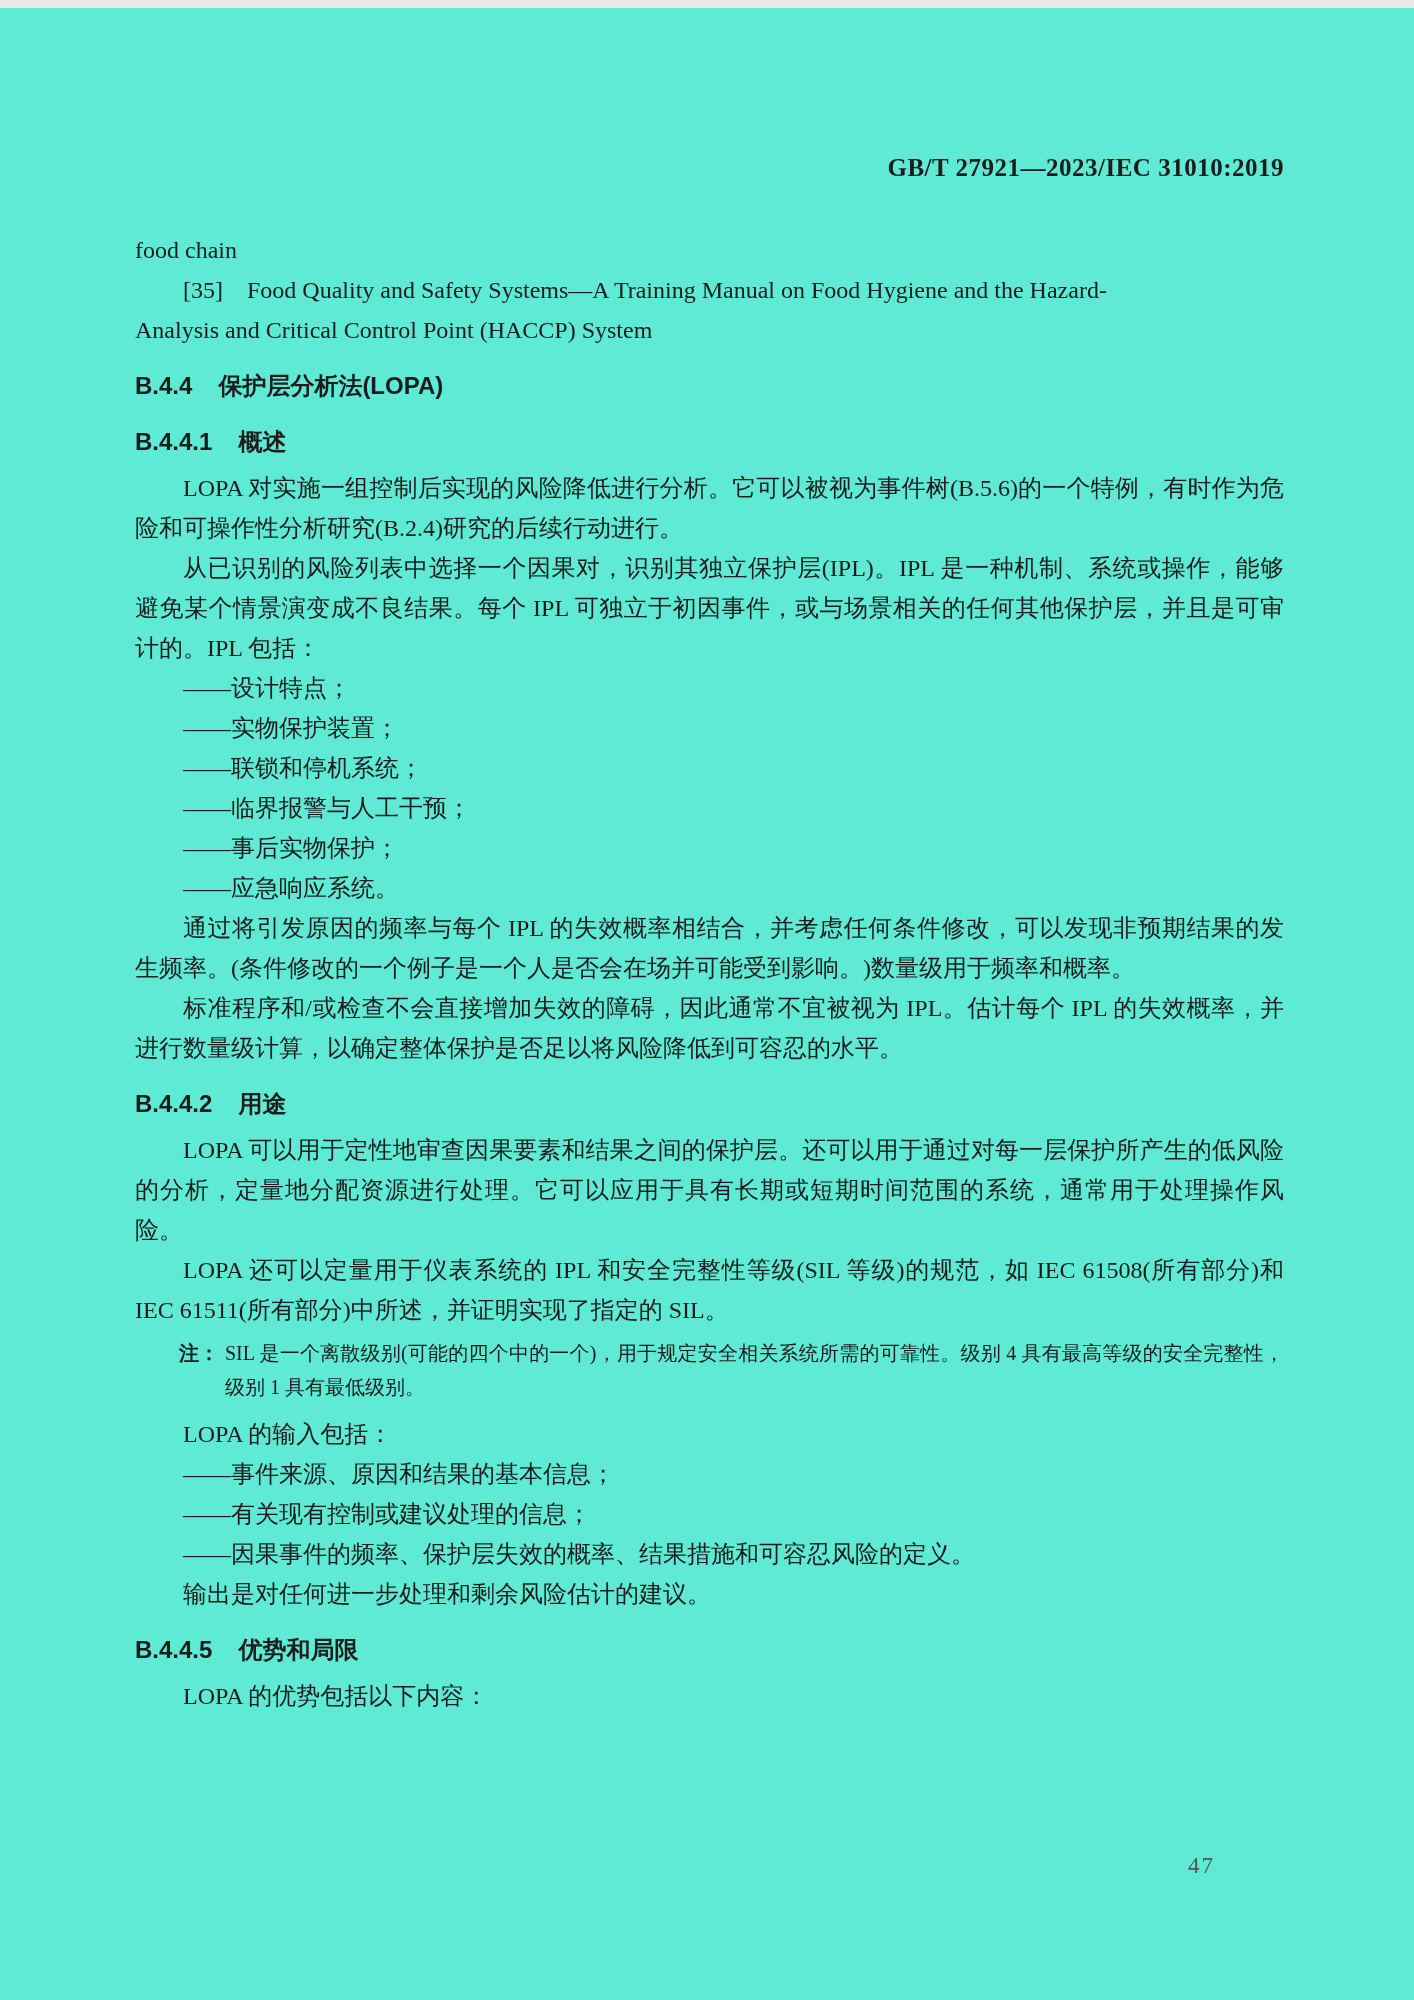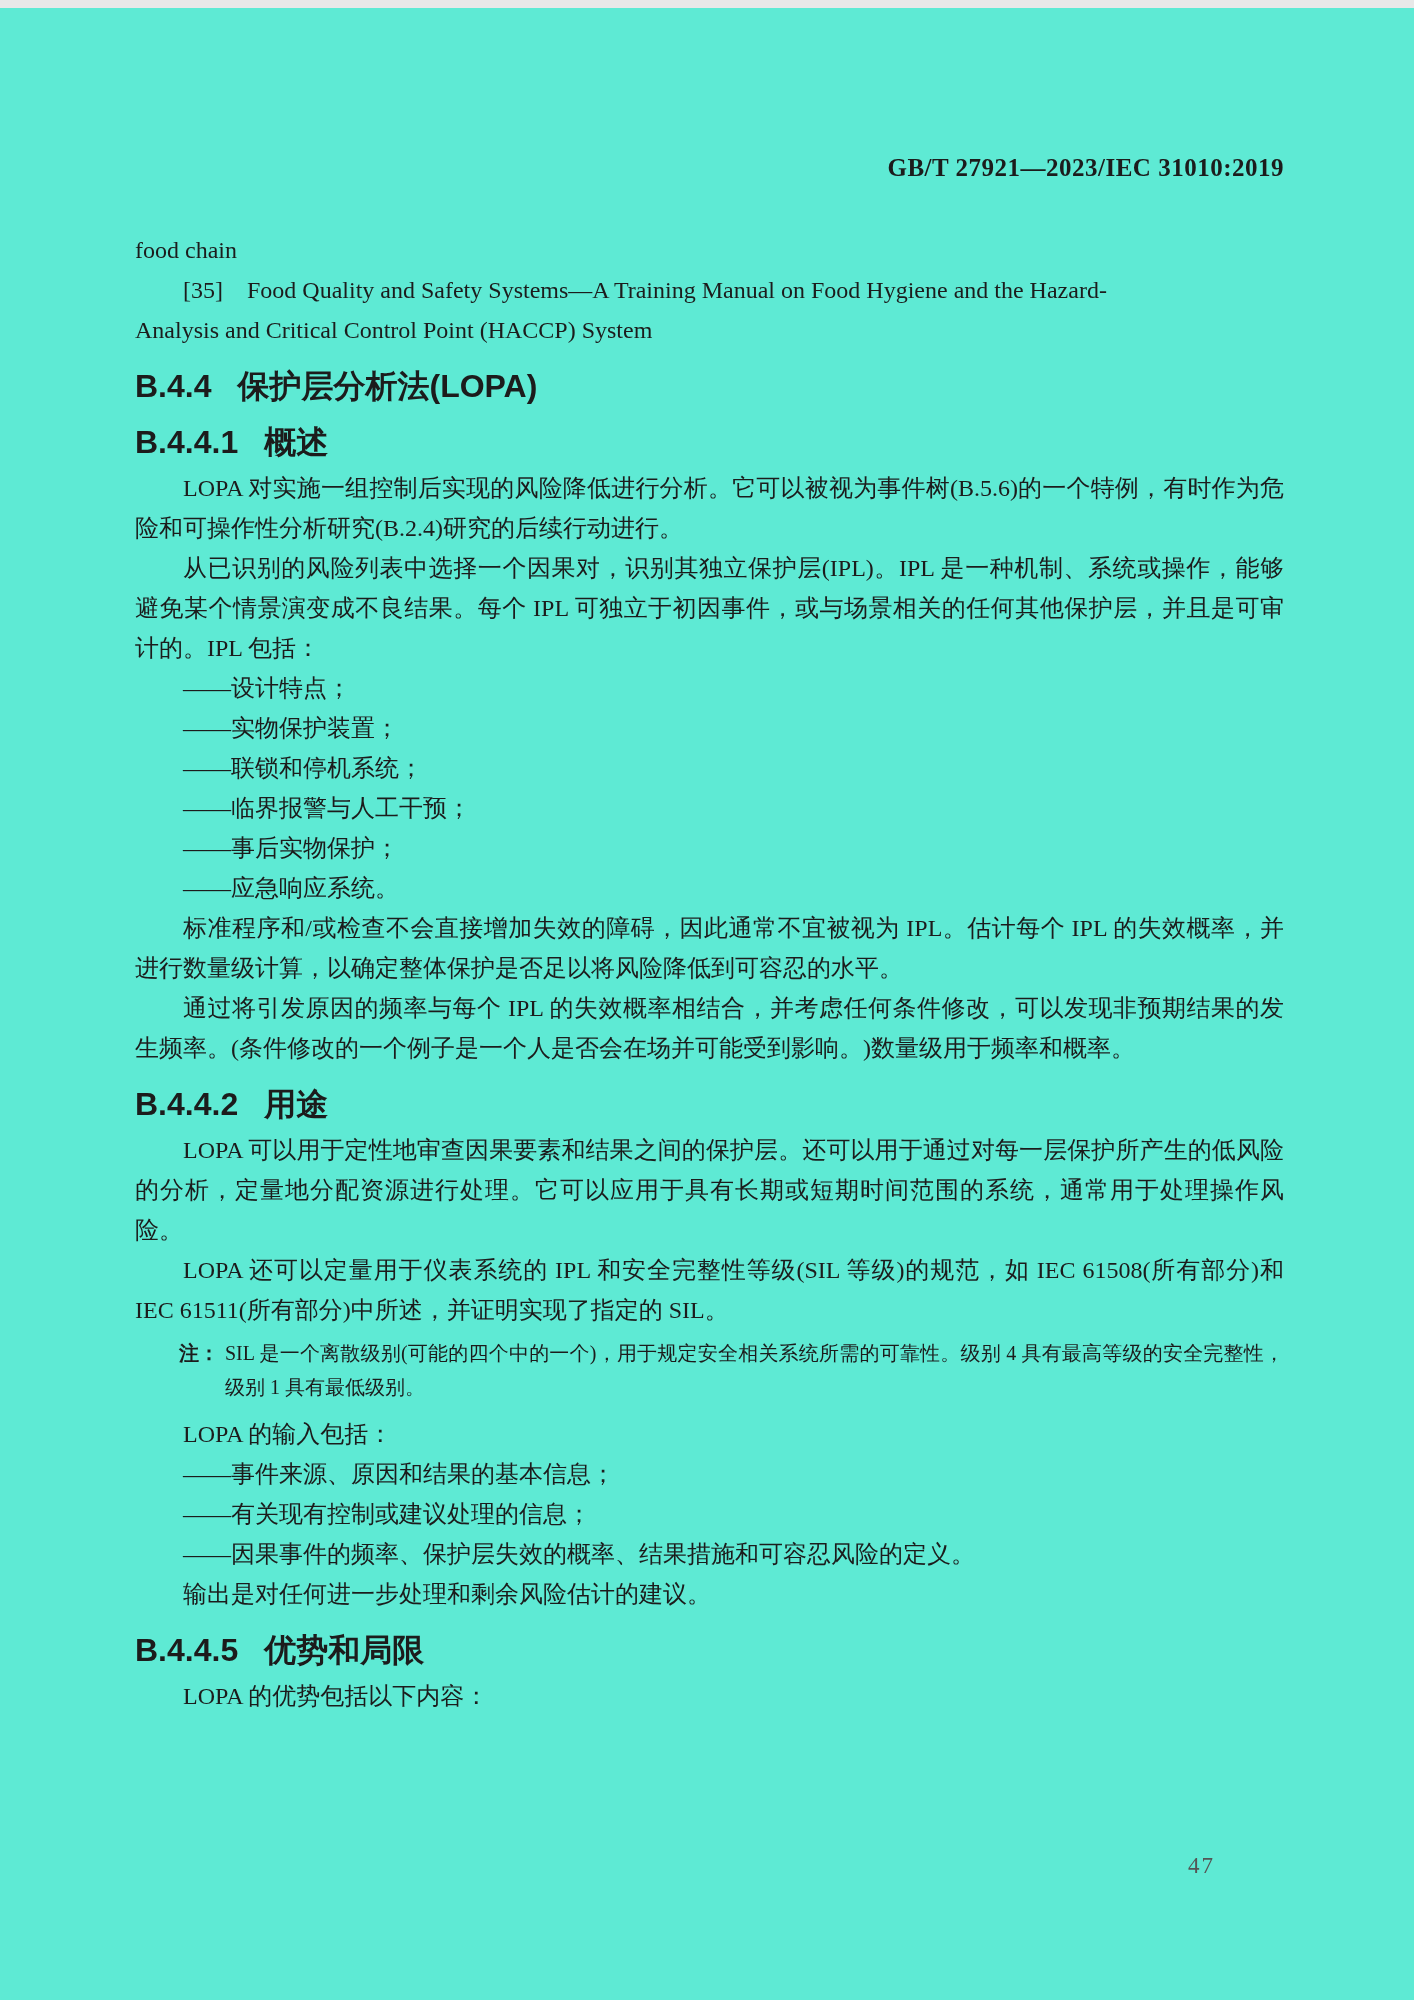--- a/index.html
+++ b/index.html
@@ -33,21 +33,21 @@
   }
   .ref-line {
     margin: 0;
   }
   .ref-line.indented {
     text-indent: 2em;
   }
   .heading {
     font-family: "Liberation Sans", sans-serif;
     font-weight: bold;
-    font-size: 32px;
+    font-size: 24px;
     line-height: 40px;
     margin: 16px 0 6px 0;
   }
   .heading .h-num {
     margin-right: 26px;
   }
   .para {
     margin: 0;
     text-indent: 2em;
     text-align: justify;
@@ -103,22 +103,22 @@
 
   <div class="dash-list">
     <p class="dash-item">——设计特点；</p>
     <p class="dash-item">——实物保护装置；</p>
     <p class="dash-item">——联锁和停机系统；</p>
     <p class="dash-item">——临界报警与人工干预；</p>
     <p class="dash-item">——事后实物保护；</p>
     <p class="dash-item">——应急响应系统。</p>
   </div>
 
+  <p class="para">通过将引发原因的频率与每个 IPL 的失效概率相结合，并考虑任何条件修改，可以发现非预期结果的发生频率。(条件修改的一个例子是一个人是否会在场并可能受到影响。)数量级用于频率和概率。</p>
   <p class="para">标准程序和/或检查不会直接增加失效的障碍，因此通常不宜被视为 IPL。估计每个 IPL 的失效概率，并进行数量级计算，以确定整体保护是否足以将风险降低到可容忍的水平。</p>
-  <p class="para">通过将引发原因的频率与每个 IPL 的失效概率相结合，并考虑任何条件修改，可以发现非预期结果的发生频率。(条件修改的一个例子是一个人是否会在场并可能受到影响。)数量级用于频率和概率。</p>
 
   <h3 class="heading"><span class="h-num">B.4.4.2</span><span>用途</span></h3>
 
   <p class="para">LOPA 可以用于定性地审查因果要素和结果之间的保护层。还可以用于通过对每一层保护所产生的低风险的分析，定量地分配资源进行处理。它可以应用于具有长期或短期时间范围的系统，通常用于处理操作风险。</p>
   <p class="para">LOPA 还可以定量用于仪表系统的 IPL 和安全完整性等级(SIL 等级)的规范，如 IEC 61508(所有部分)和 IEC 61511(所有部分)中所述，并证明实现了指定的 SIL。</p>
 
   <div class="note-block">
     <span class="note-label">注：</span>
     <span class="note-text">SIL 是一个离散级别(可能的四个中的一个)，用于规定安全相关系统所需的可靠性。级别 4 具有最高等级的安全完整性，级别 1 具有最低级别。</span>
   </div>

